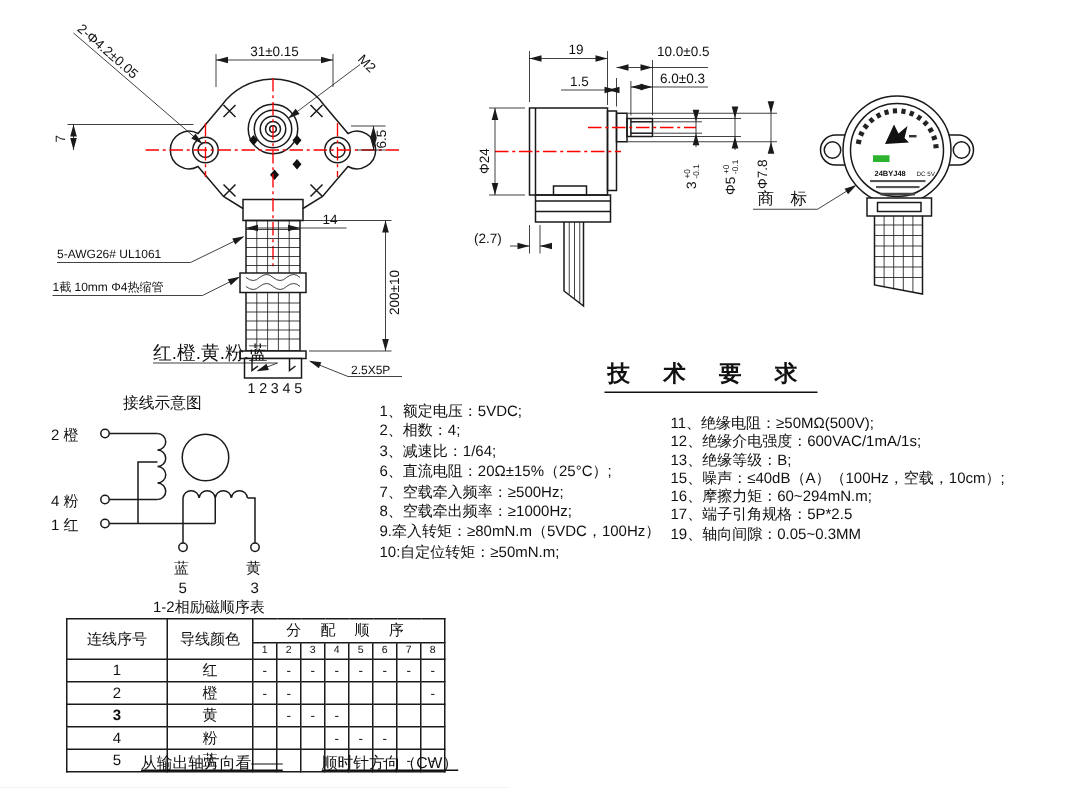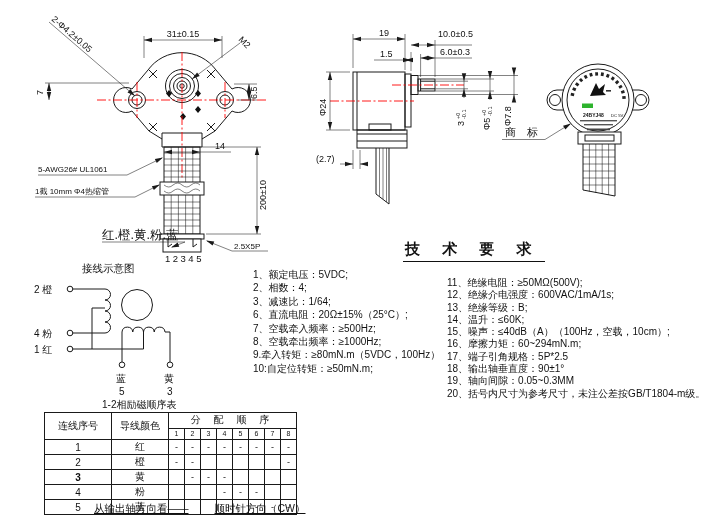--- a/index.html
+++ b/index.html
@@ -394,27 +394,24 @@
       <div>8、空载牵出频率：≥1000Hz;</div>
       <div>9.牵入转矩：≥80mN.m（5VDC，100Hz）</div>
       <div>10:自定位转矩：≥50mN.m;</div>
     </div>
 
 <div class="tech-title">技 术 要 求</div>
 <div class="list-block tech-list" style="left:447px;top:277px">
       <div>11、绝缘电阻：≥50MΩ(500V);</div>
       <div>12、绝缘介电强度：600VAC/1mA/1s;</div>
       <div>13、绝缘等级：B;</div>
-      <div>14、温升：≤60K;</div>
       <div>15、噪声：≤40dB（A）（100Hz，空载，10cm）;</div>
       <div>16、摩擦力矩：60~294mN.m;</div>
       <div>17、端子引角规格：5P*2.5</div>
-      <div>18、输出轴垂直度：90±1°</div>
       <div>19、轴向间隙：0.05~0.3MM</div>
-      <div>20、括号内尺寸为参考尺寸，未注公差按GB/T1804-m级。</div>
     </div>
 
 <div class="tbl-title">1-2相励磁顺序表</div>
 <table class="seq">
   <thead>
     <tr>
       <th class="h-main" rowspan="2">连线序号</th>
       <th class="h-main h-color" rowspan="2">导线颜色</th>
       <th class="h-seq" colspan="8">分 配 顺 序</th>
     </tr>

